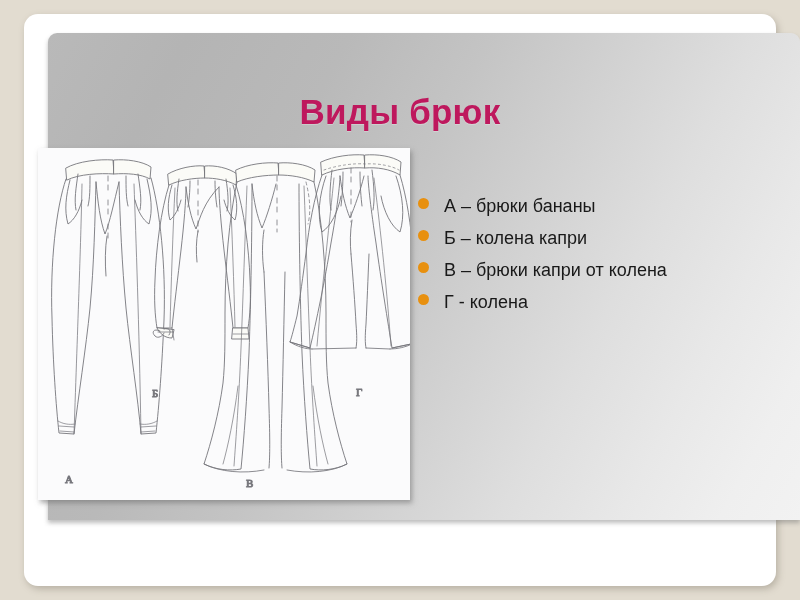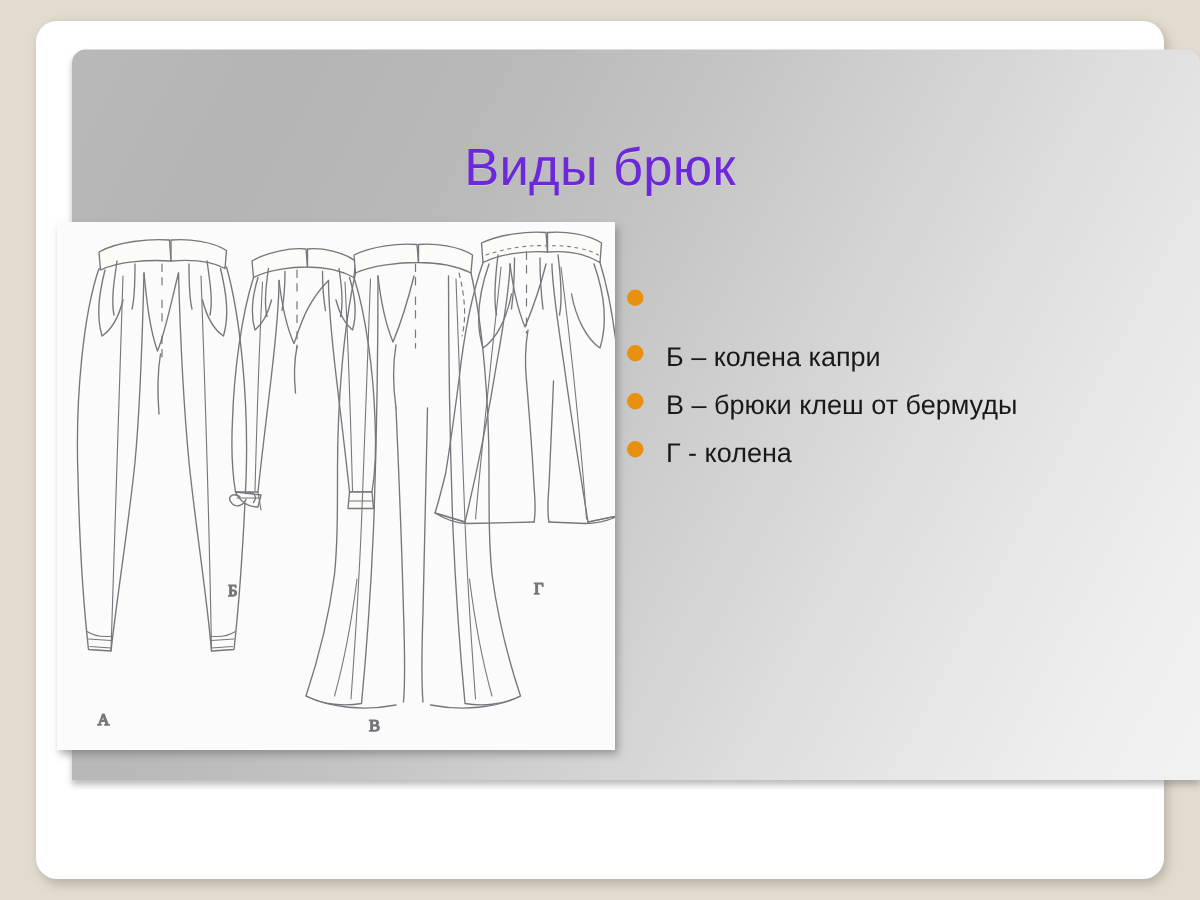--- a/index.html
+++ b/index.html
@@ -49,22 +49,22 @@
   }
 
   
   #slide-title {
     position: absolute;
     left: 0;
     top: 78px;
     width: 752px;
     text-align: center;
     font-size: 35px;
-    font-weight: normal;
-    color: #6d28d9;
+    font-weight: bold;
+    color: #be185d;
     letter-spacing: 0.2px;
     text-shadow: 0 1px 0 rgba(255,255,255,0.25);
     white-space: nowrap;
   }
 
   
   #illustration {
     position: absolute;
     left: 14px;
     top: 134px;
@@ -261,30 +261,31 @@
         <text class="fig-label" x="318" y="248">Г</text>
 
       </g>
     </svg>
   </div>
 
   <div id="bullet-list">
 
     <div class="bullet-row">
       <span class="bullet-dot"></span>
+      <span class="bullet-text">А – брюки бананы</span>
     </div>
 
     <div class="bullet-row">
       <span class="bullet-dot"></span>
       <span class="bullet-text">Б – колена капри</span>
     </div>
 
     <div class="bullet-row">
       <span class="bullet-dot"></span>
-      <span class="bullet-text">В – брюки клеш от бермуды</span>
+      <span class="bullet-text">В – брюки капри от колена</span>
     </div>
 
     <div class="bullet-row">
       <span class="bullet-dot"></span>
       <span class="bullet-text">Г - колена</span>
     </div>
 
   </div>
 
 </div>

